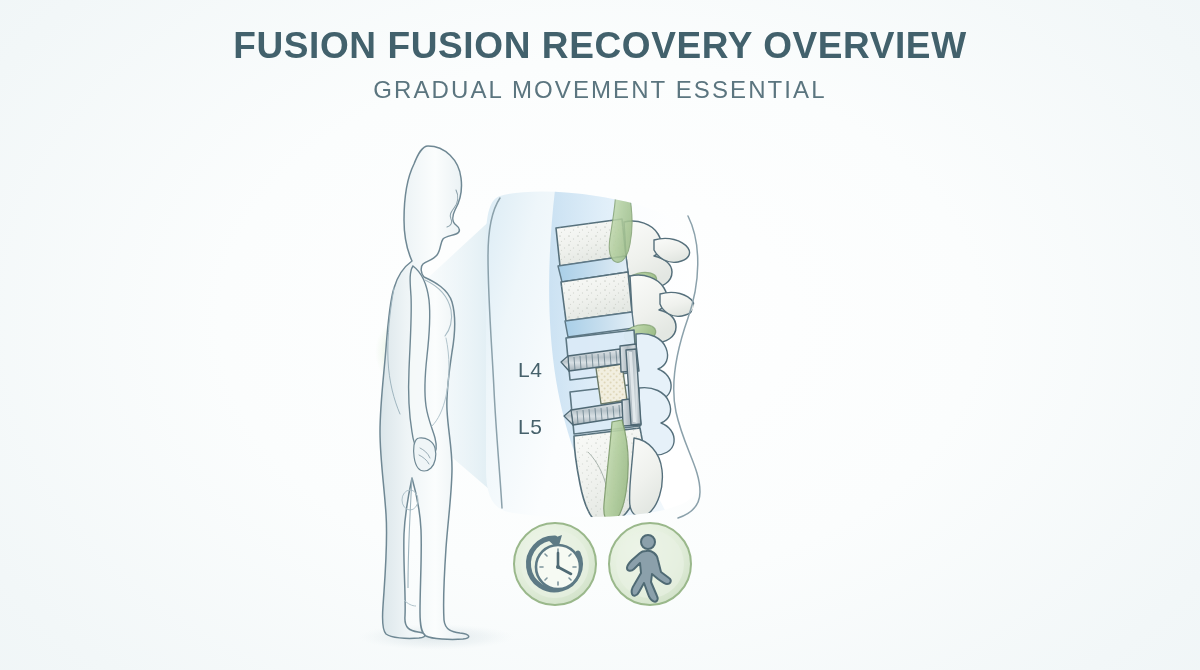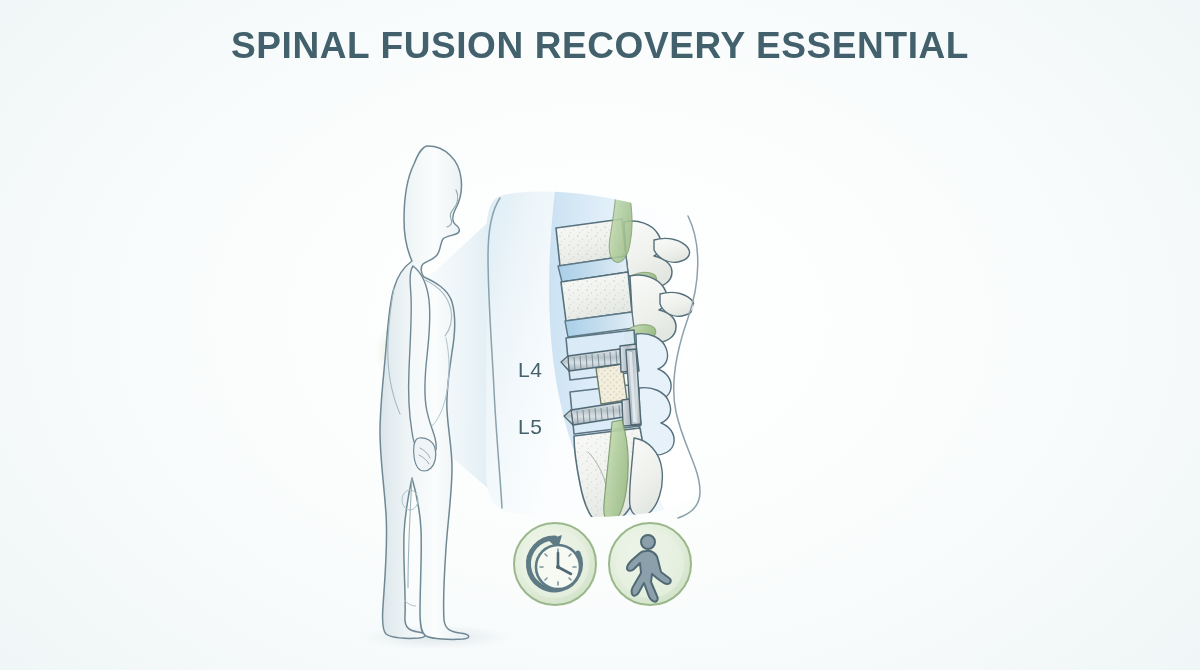--- a/index.html
+++ b/index.html
@@ -62,21 +62,22 @@
     fill: #46616b;
     letter-spacing: 0.5px;
   }
 </style>
 </head>
 <body>
 
 <div id="stage">
 
   <div class="heading-block">
-    <h1 class="title">SPINAL FUSION RECOVERY ESSENTIAL</h1>
+    <h1 class="title">FUSION FUSION RECOVERY OVERVIEW</h1>
+    <h2 class="subtitle">GRADUAL MOVEMENT ESSENTIAL</h2>
   </div>
 
   <svg id="illustration" viewBox="0 0 1200 670">
     <defs>
       <linearGradient id="bodyGrad" x1="0" y1="0" x2="1" y2="0">
         <stop offset="0%" stop-color="#dbe6ea"></stop>
         <stop offset="30%" stop-color="#eef4f6"></stop>
         <stop offset="62%" stop-color="#fbfdfd"></stop>
         <stop offset="100%" stop-color="#e7eff2"></stop>
       </linearGradient>

